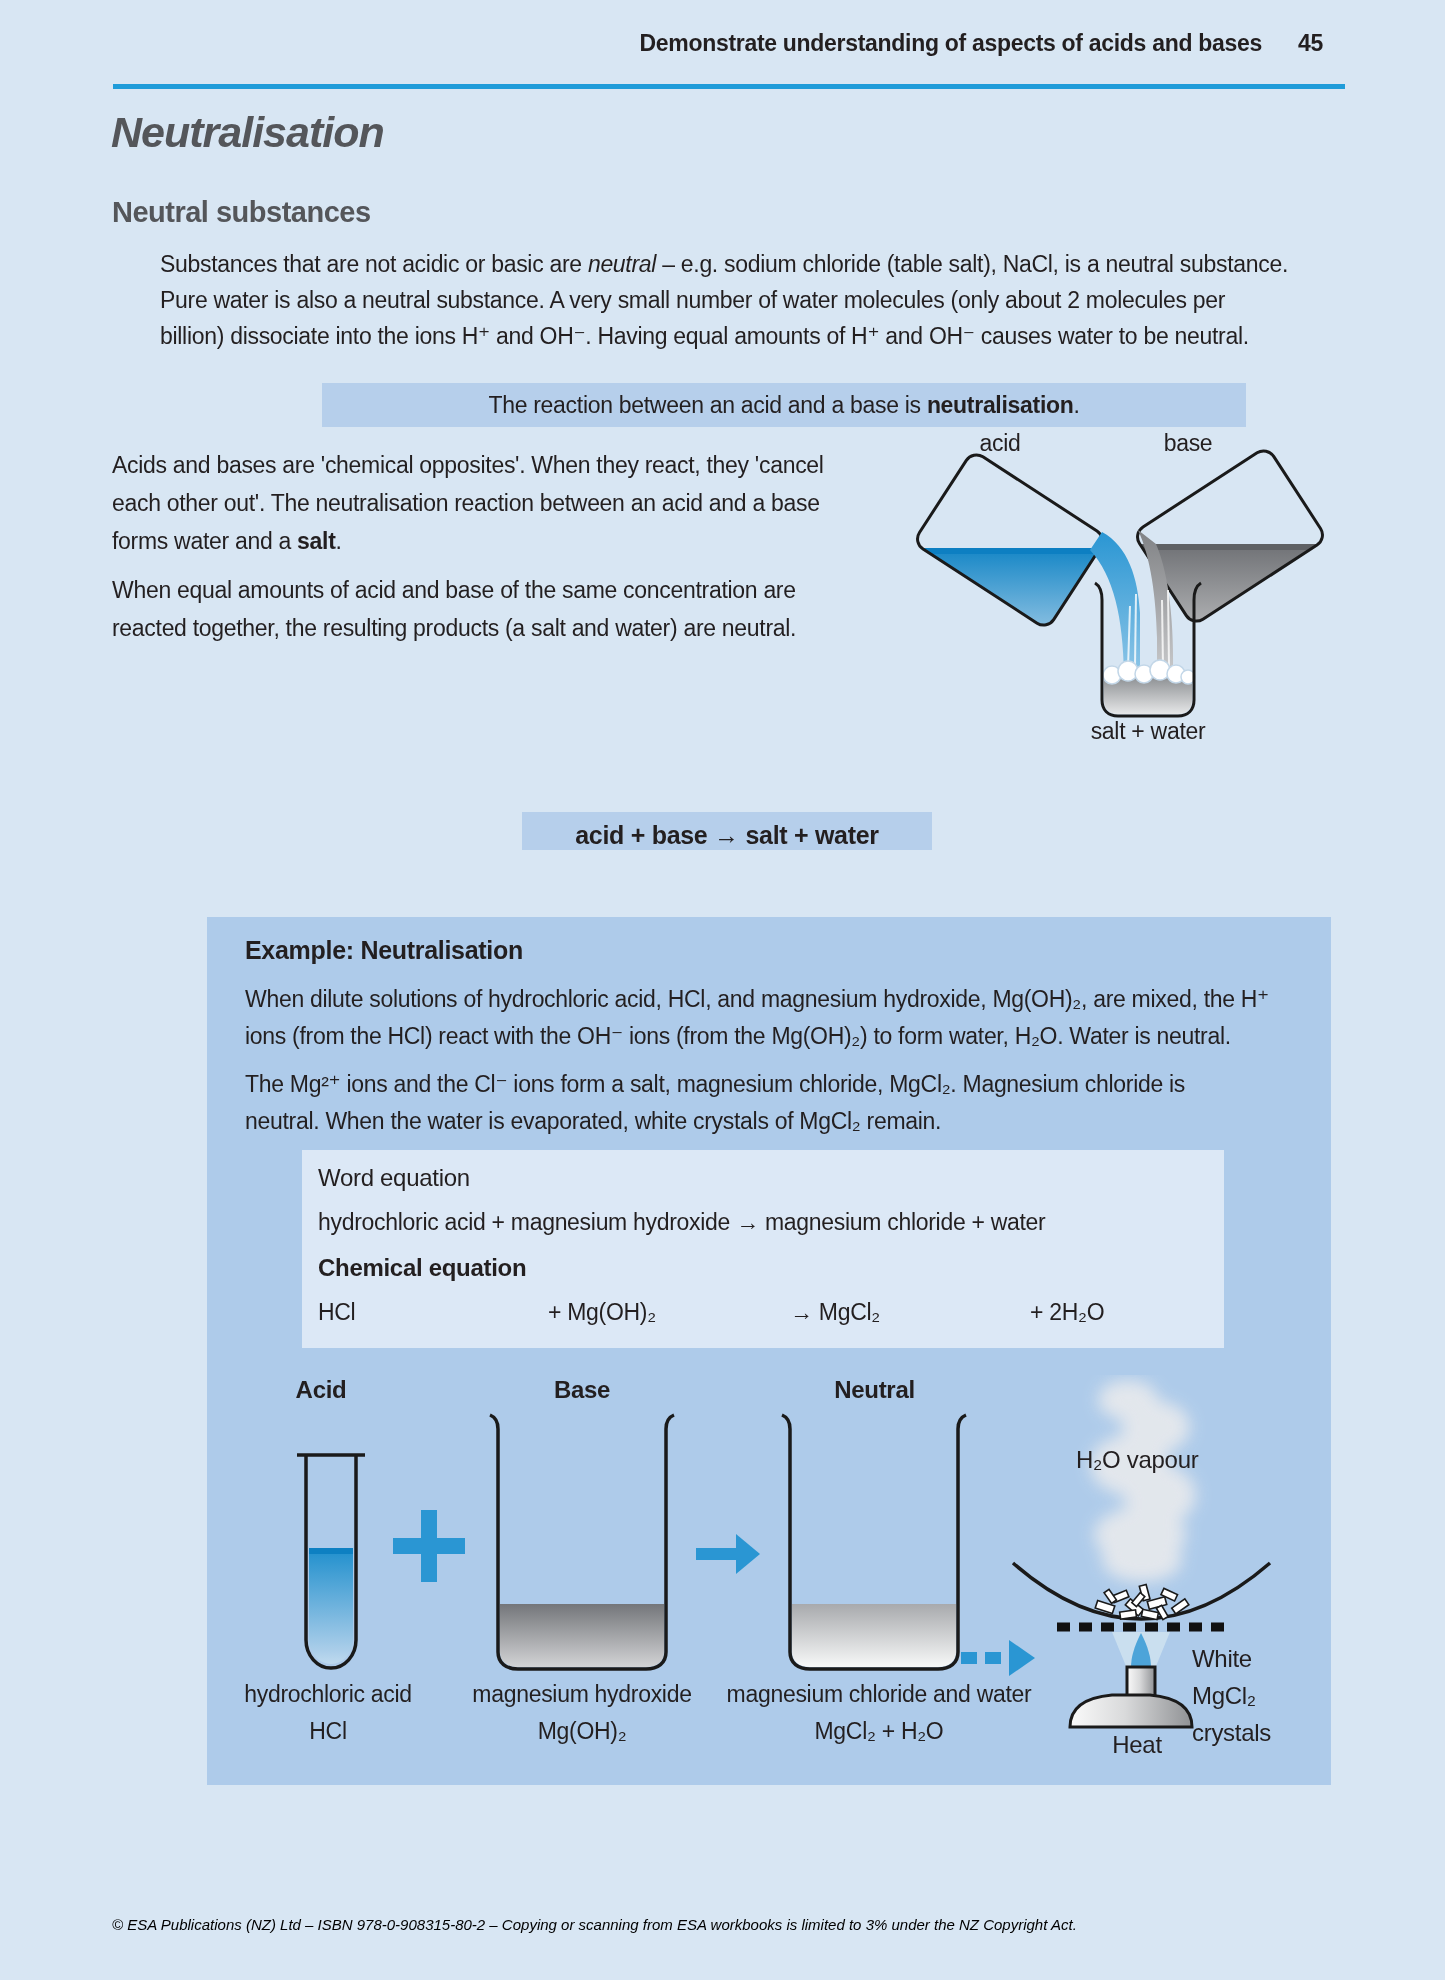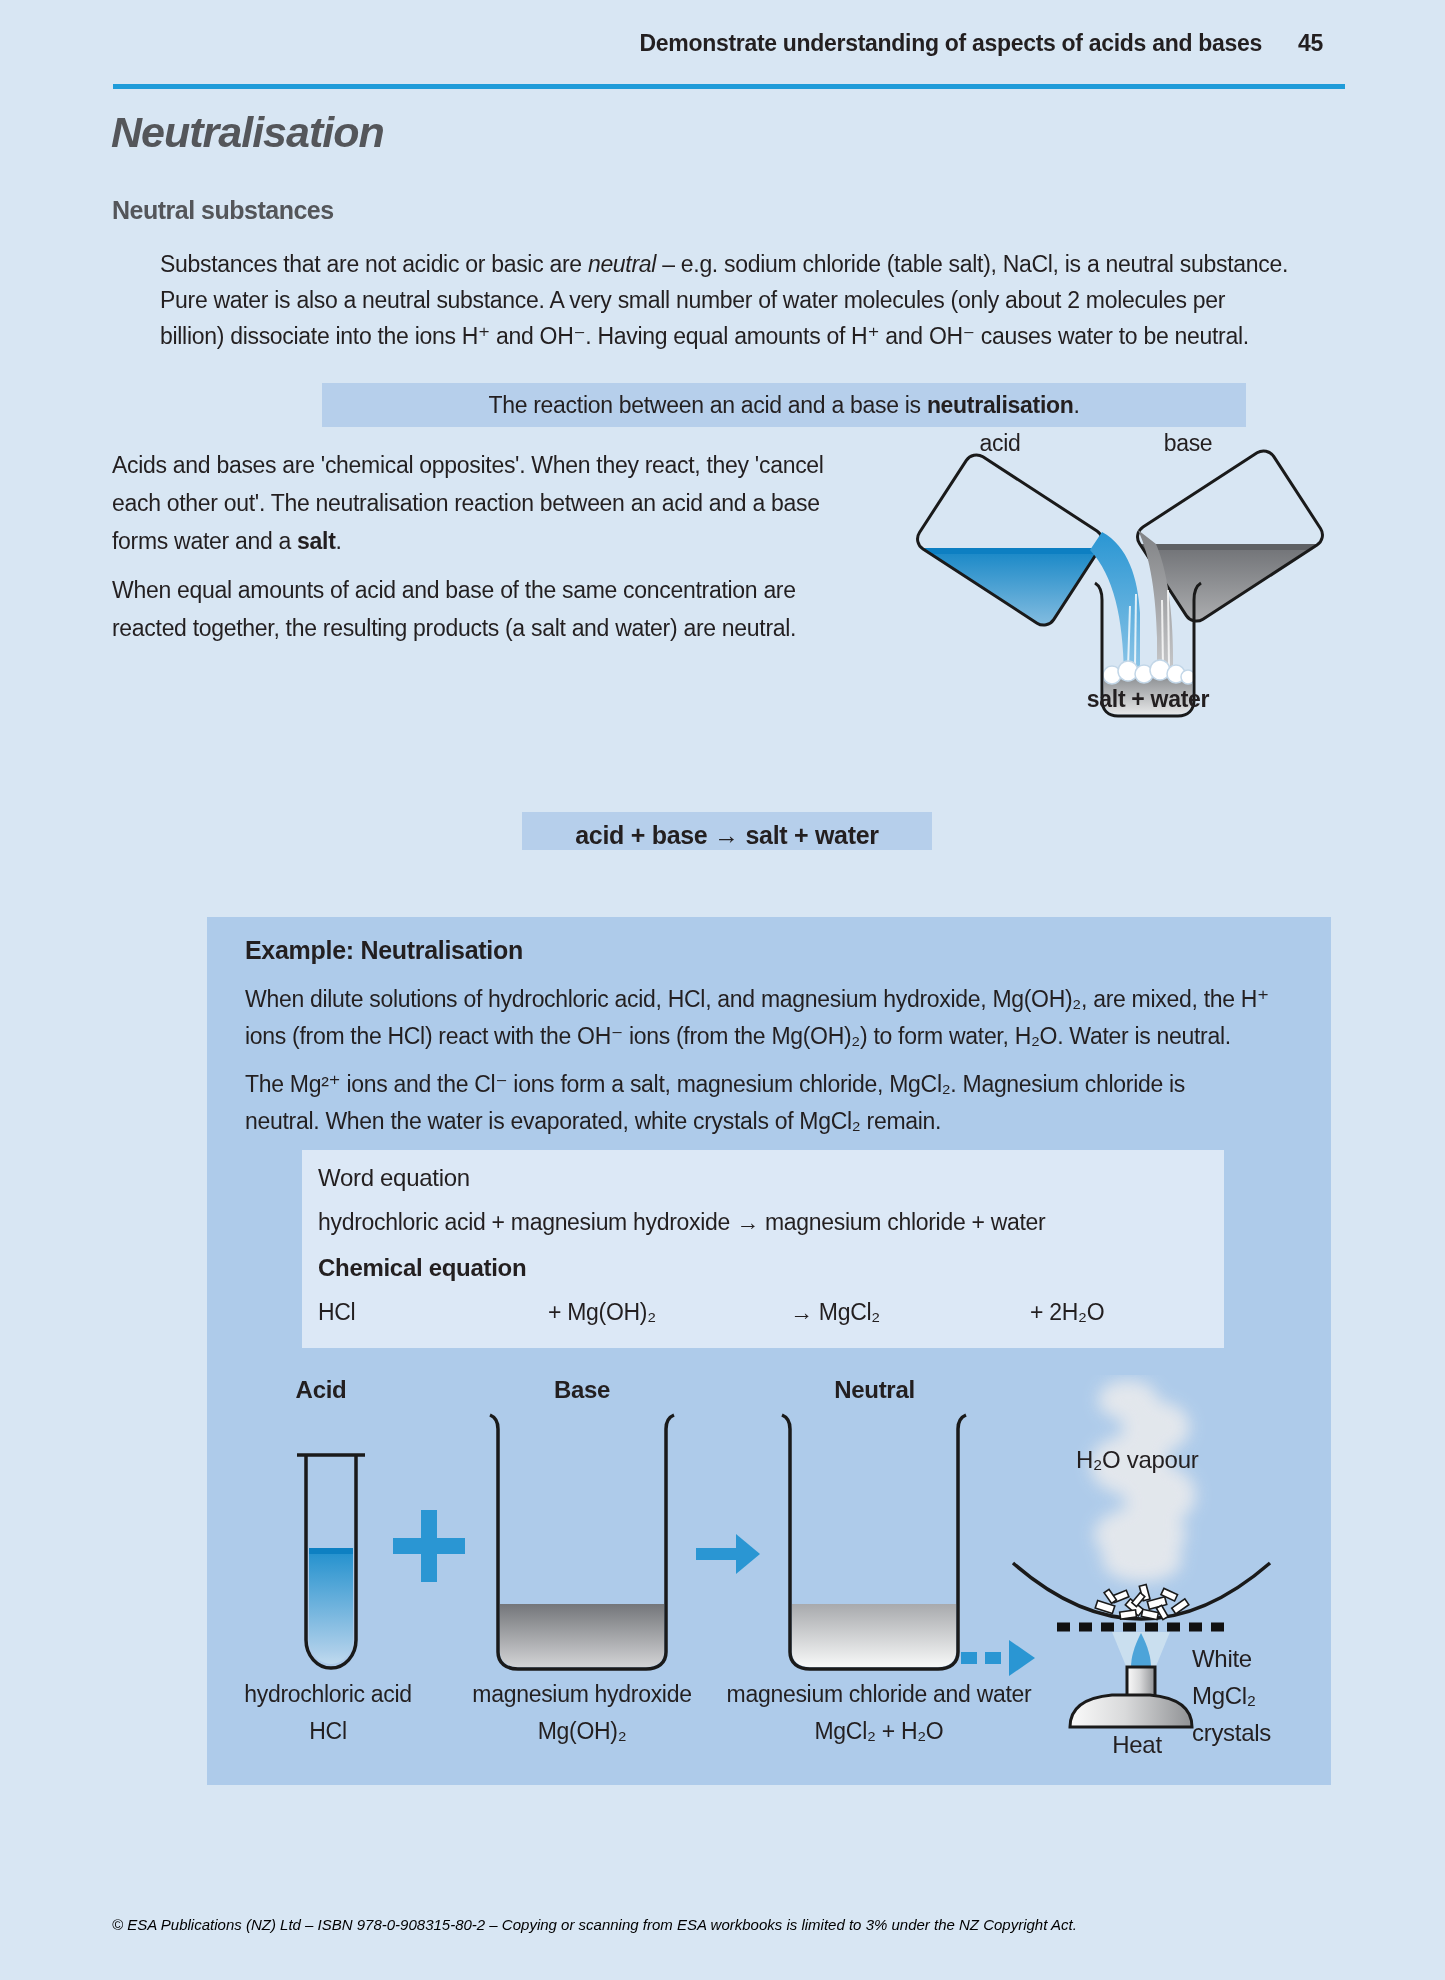--- a/index.html
+++ b/index.html
@@ -10,36 +10,36 @@
   .bold{font-weight:bold;}
   .it{font-style:italic;}
 
   
   #hdr{left:400px;top:30px;width:862px;text-align:right;font-size:23px;font-weight:bold;}
   #pgnum{left:1298px;top:30px;font-size:23px;font-weight:bold;}
   #rule{left:113px;top:84px;width:1232px;height:5px;background:#1f9cd9;}
 
   
   #title{left:111px;top:108px;font-size:43px;font-weight:bold;font-style:italic;color:#54565a;letter-spacing:-1px;}
-  #sect{left:112px;top:196px;font-size:25px;font-weight:bold;color:#54565a;letter-spacing:-0.5px;}
+  #sect{left:112px;top:196px;font-size:29px;font-weight:bold;color:#54565a;letter-spacing:-0.5px;}
 
   
   .body-ln{font-size:23px;line-height:36px;}
   #intro{left:112px;top:246px;margin-left:48px;}
   #callout{left:322px;top:383px;width:924px;height:44px;background:#b6cfeb;font-size:23px;line-height:44px;text-align:center;}
   #p-opp{left:112px;top:437px;margin-top:9px;}
   #p-opp .body-ln{line-height:38px;}
   #p-eq{left:112px;top:571px;}
   #p-eq .body-ln{line-height:38px;}
 
   
   .pour-lab{font-size:23px;}
   #lab-acid{left:940px;top:430px;width:120px;text-align:center;}
   #lab-base{left:1128px;top:430px;width:120px;text-align:center;}
-  #lab-saltwater{left:1058px;top:686px;width:180px;text-align:center;font-weight:bold;}
+  #lab-saltwater{left:1058px;top:718px;width:180px;text-align:center;}
   #pour-svg{left:890px;top:428px;}
 
   
   #geq{left:522px;top:812px;width:410px;height:38px;background:#b6cfeb;font-size:25px;font-weight:bold;line-height:46px;text-align:center;}
 
   
   #exbox{left:207px;top:917px;width:1124px;height:868px;background:#aecbea;}
   #exhead{left:245px;top:936px;font-size:25px;font-weight:bold;}
   #exp1{left:245px;top:981px;}
   #exp2{left:245px;top:1066px;}

